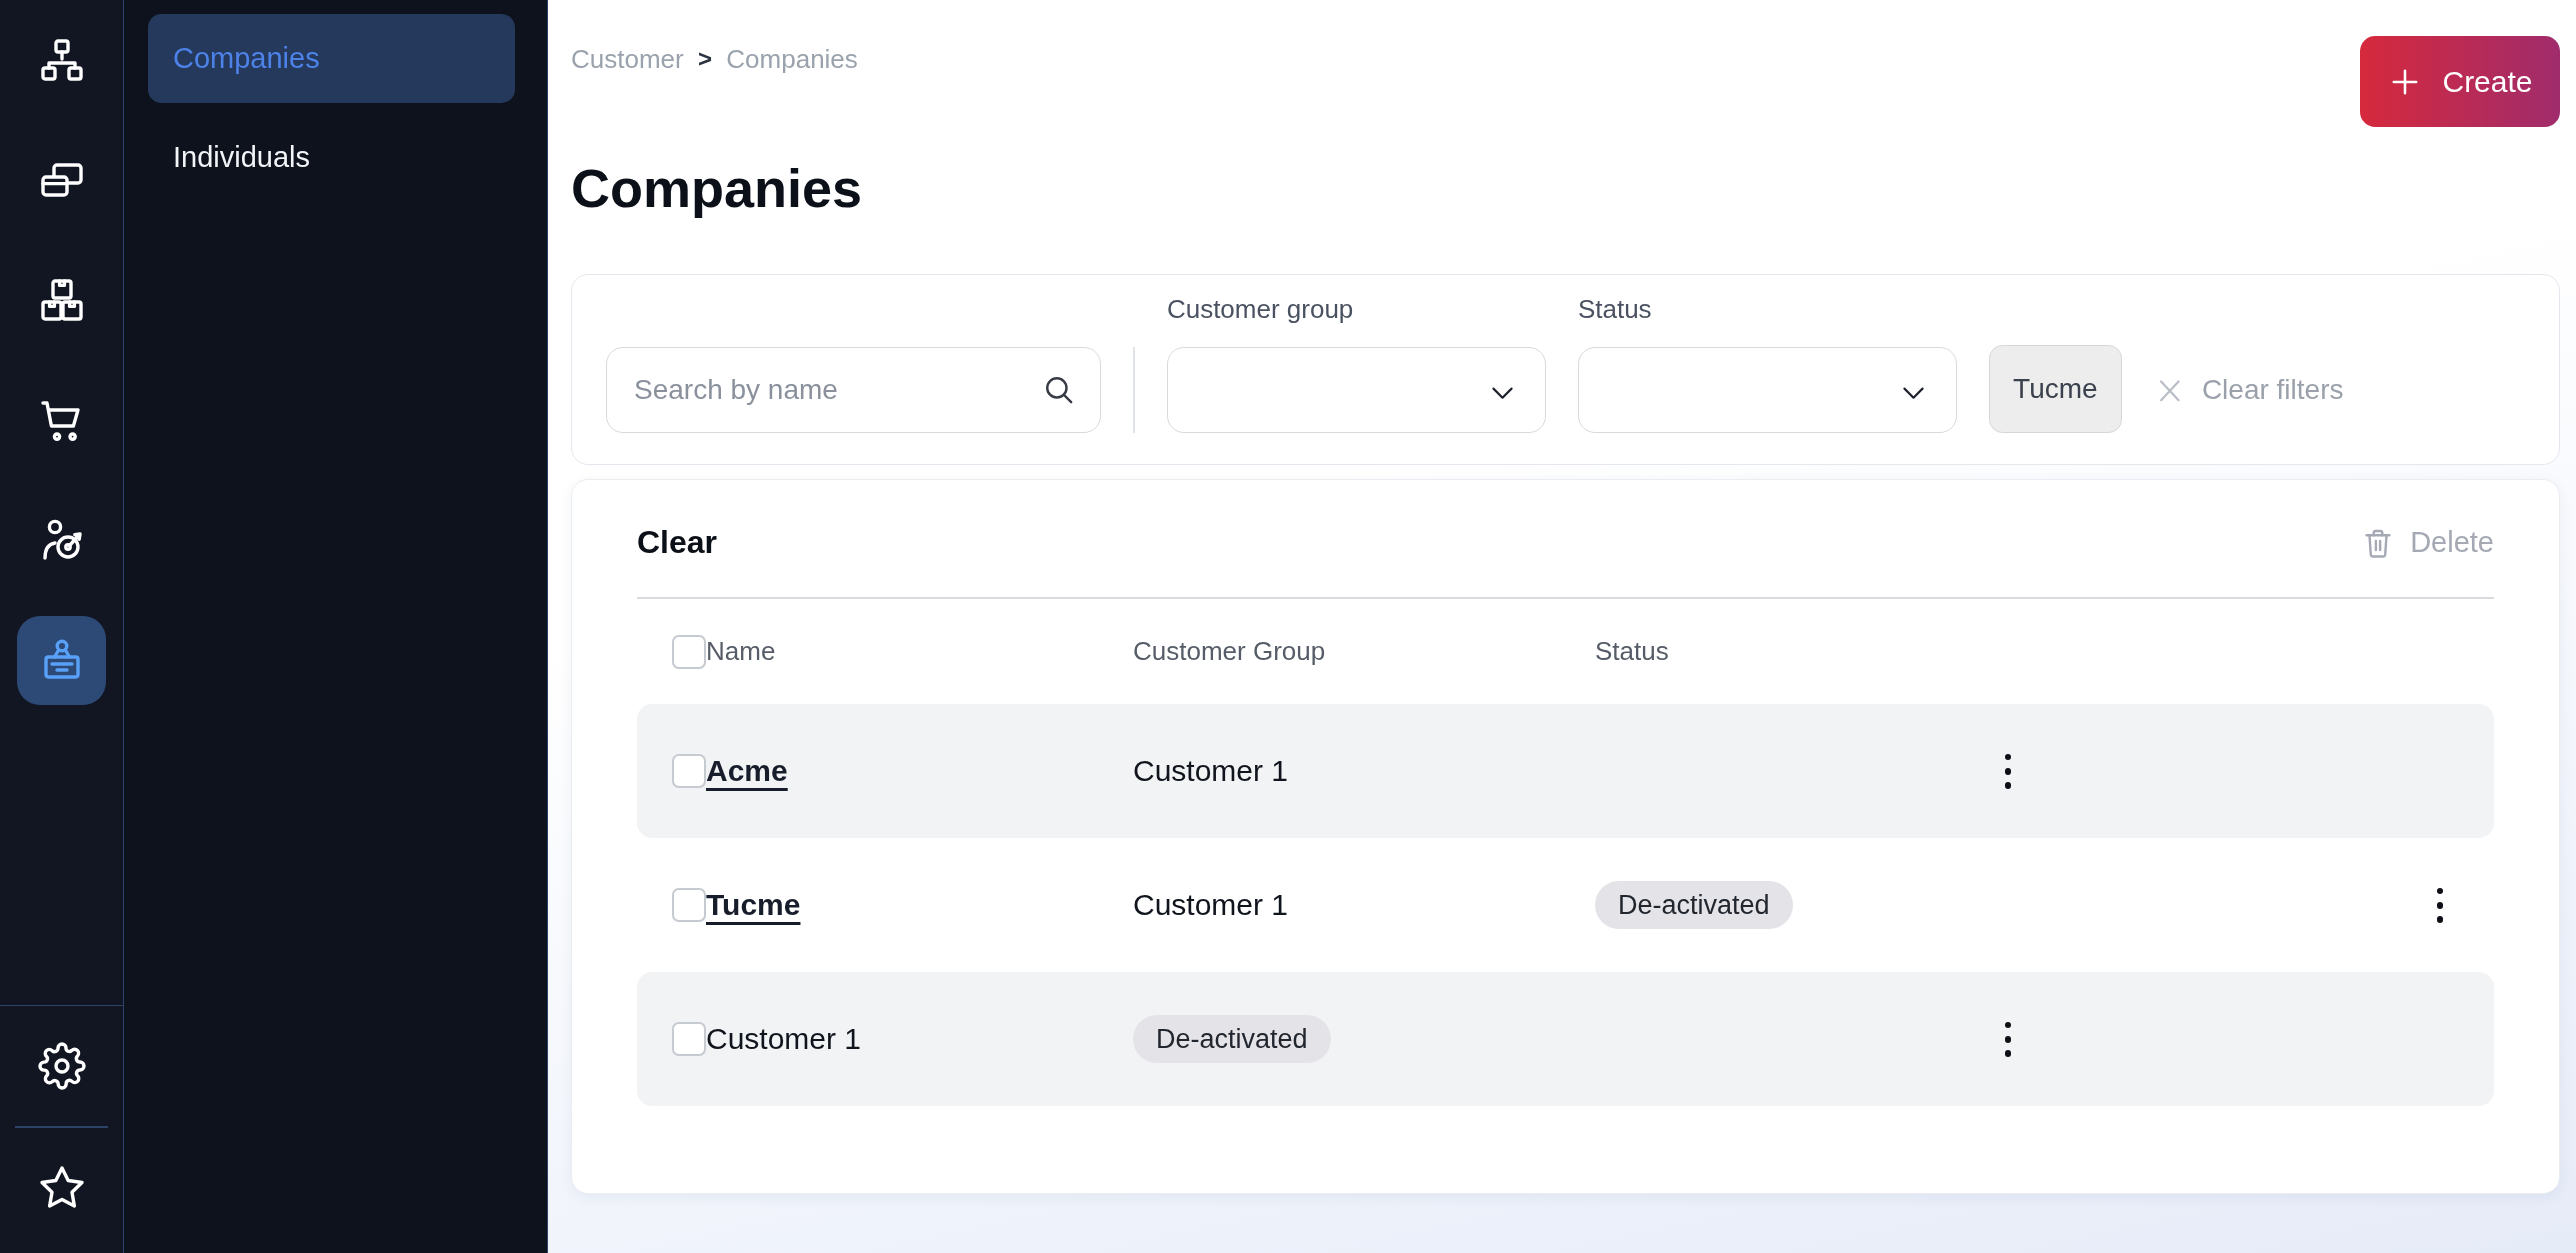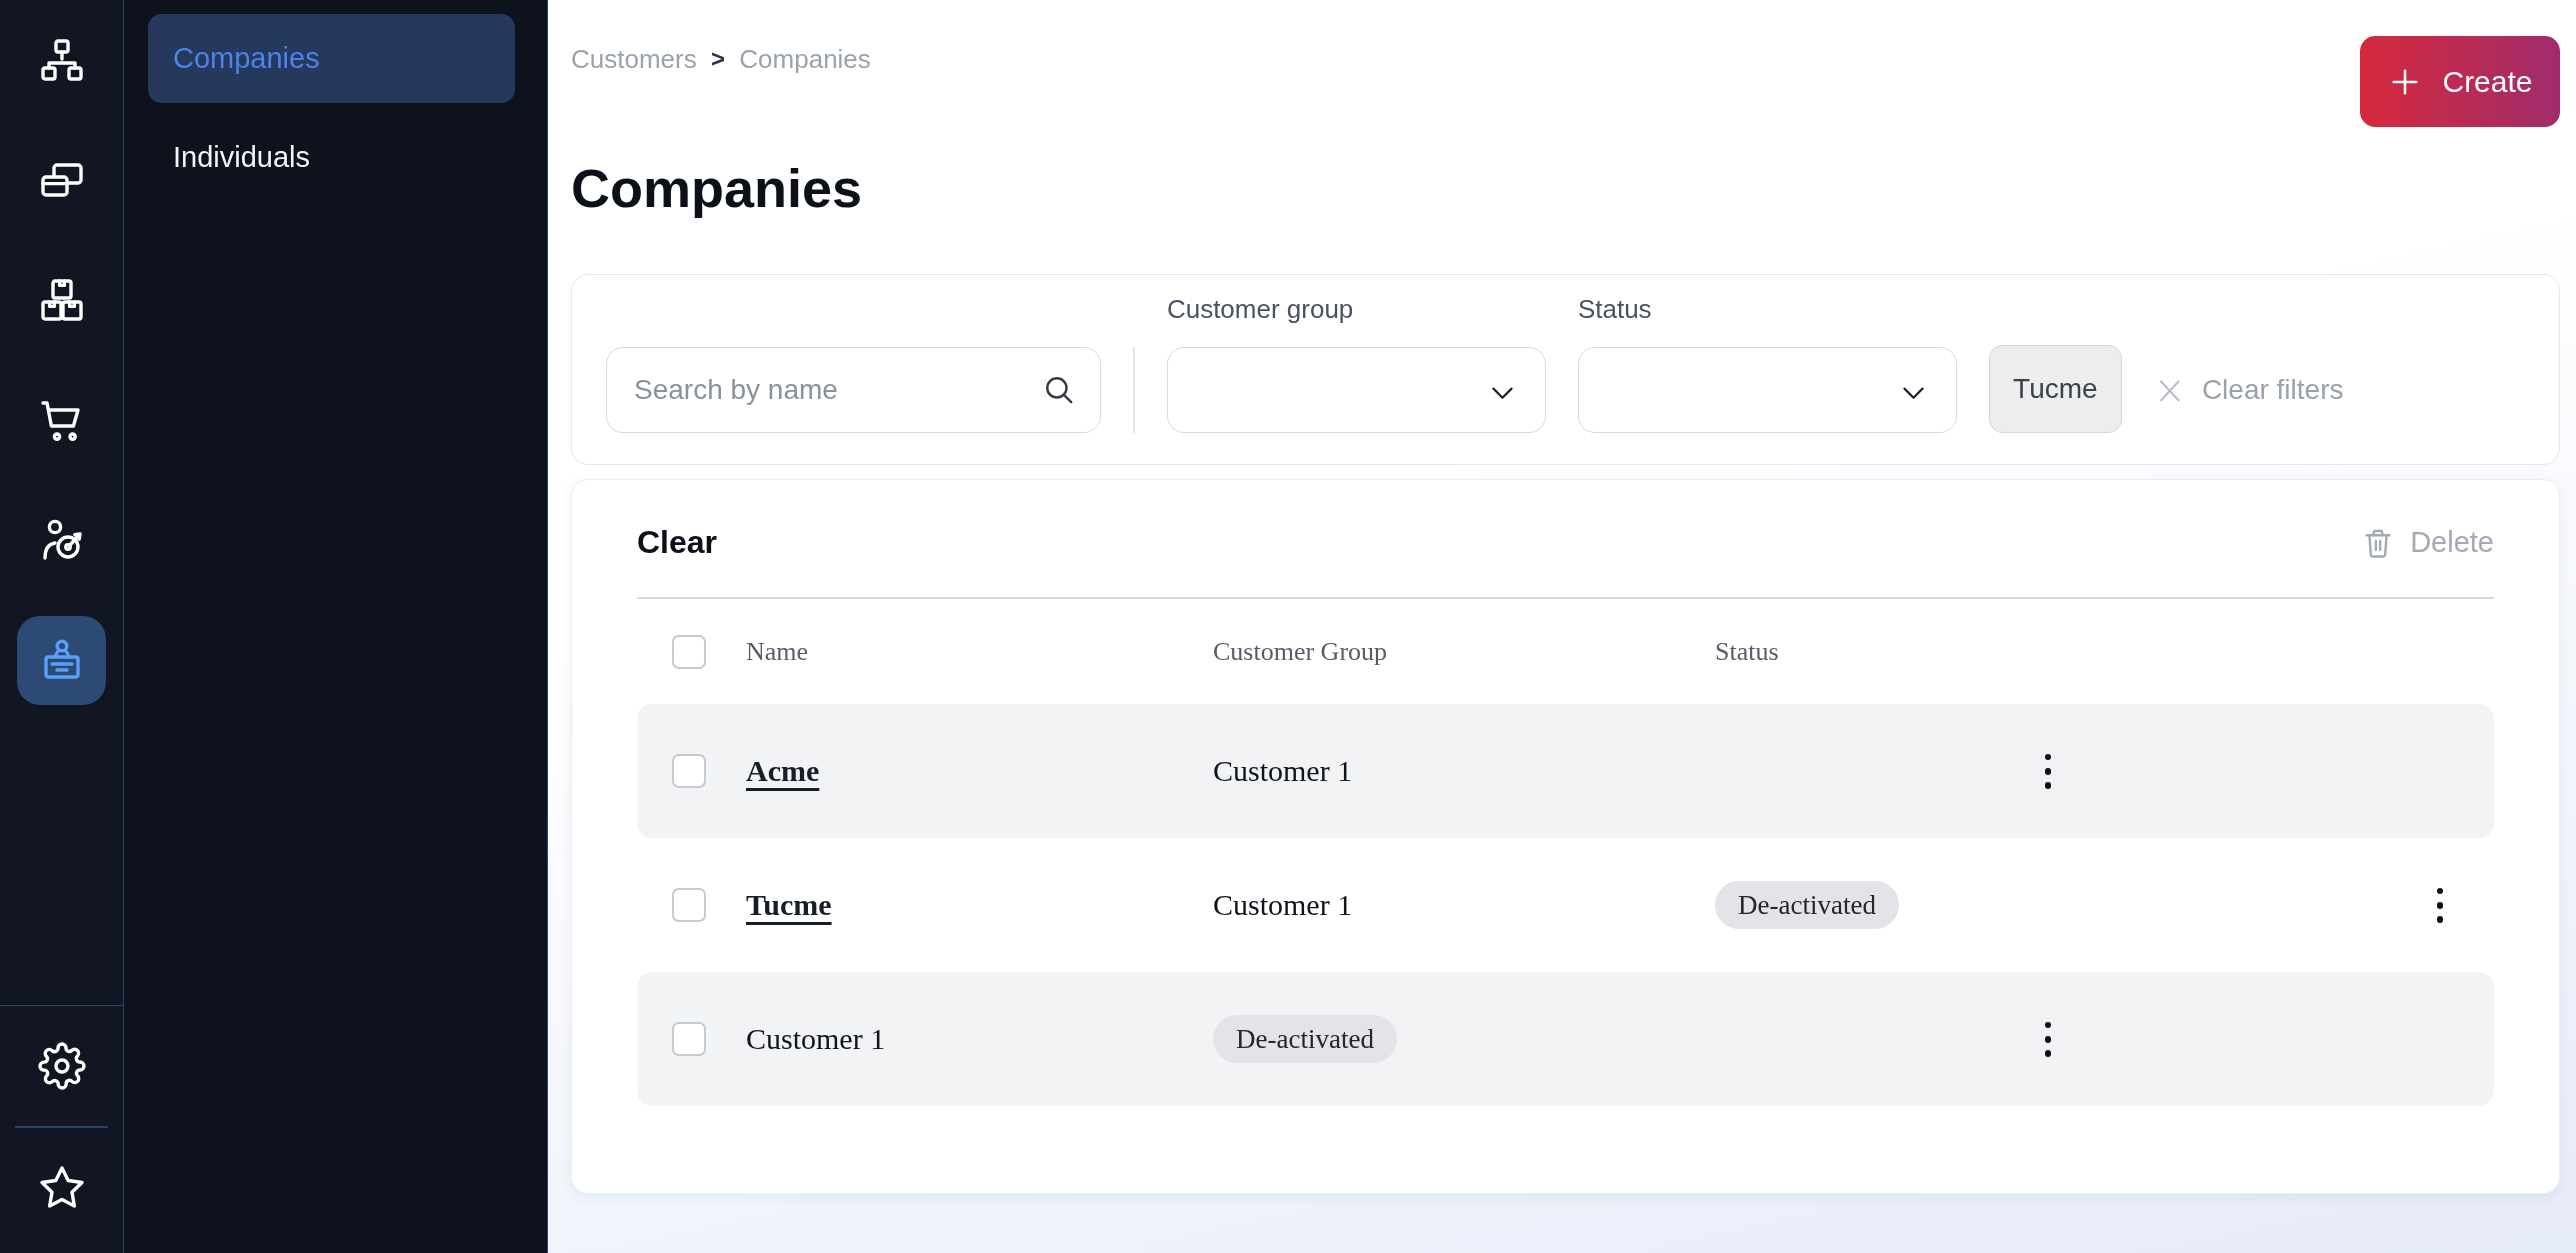--- a/index.html
+++ b/index.html
@@ -60,22 +60,22 @@
 
   
   .list-card { margin-top: 14.3px; height: 715px; background: #fff; border: 1.9px solid #eaedf2; border-radius: 17px;
                padding: 44px 65px 0; box-shadow: 0 3.8px 13.4px rgba(23,43,77,0.06); }
   .list-head { display: flex; justify-content: space-between; align-items: center; }
   .list-title { font-size: 32px; font-weight: bold; color: #0b0f17; }
   .delete-action { display: flex; align-items: center; gap: 15.3px; color: #a4a9b3; font-size: 29px; cursor: pointer; }
   .delete-action svg { width: 34px; height: 34px; }
   .list-divider { height: 1.9px; background: #d8dade; margin-top: 36px; }
 
-  .grid-row { display: grid; grid-template-columns: 34px 427px 462px 1fr 38px; column-gap: 40px;
-              align-items: center; padding: 0 35px; font-family: Liberation Serif, serif; }
+  .grid-row { display: grid; grid-template-columns: 34px 427px 462px 1fr 38px; 
+              align-items: center; padding: 0 35px; }
   .thead { height: 105px; color: #565d68; font-size: 26px; }
   .trow { height: 134px; border-radius: 15.3px; font-size: 30px; color: #10141d; }
   .trow.striped { background: #f2f3f5; }
   .checkbox { width: 34px; height: 34px; border: 2.9px solid #c6cad1; border-radius: 6.7px; background: #fff; cursor: pointer; }
   .name-link { color: #171d2b; font-weight: 600; text-decoration: underline; text-underline-offset: 6.7px; cursor: pointer; }
   .badge { display: inline-block; padding: 8.6px 23px; border-radius: 25px; font-size: 27px; }
   .badge[data-variant="active"] { background: #d3ead0; color: #3f9e43; }
   .badge[data-variant="deactivated"] { background: #e3e3e8; color: #22262e; }
   .kebab { display: flex; flex-direction: column; align-items: center; gap: 7.6px; cursor: pointer; padding: 5.7px 11.5px; }
   .kebab i { width: 6.7px; height: 6.7px; border-radius: 50%; background: #0c0f15; }
@@ -163,21 +163,21 @@
     </div>
     <div class="subnav-item">
       <span>Individuals</span>
     </div>
   </nav>
 
   <main class="main">
 
     <div class="topbar">
       <div class="breadcrumb">
-        <span>Customers</span>
+        <span>Customer</span>
         <span class="crumb-sep">&gt;</span>
         <span>Companies</span>
       </div>
       <button class="create-btn">
         <svg viewBox="0 0 24 24">
             <path d="M12 4.5v15M4.5 12h15"></path>
           </svg>
         <span>Create</span>
       </button>
     </div>

